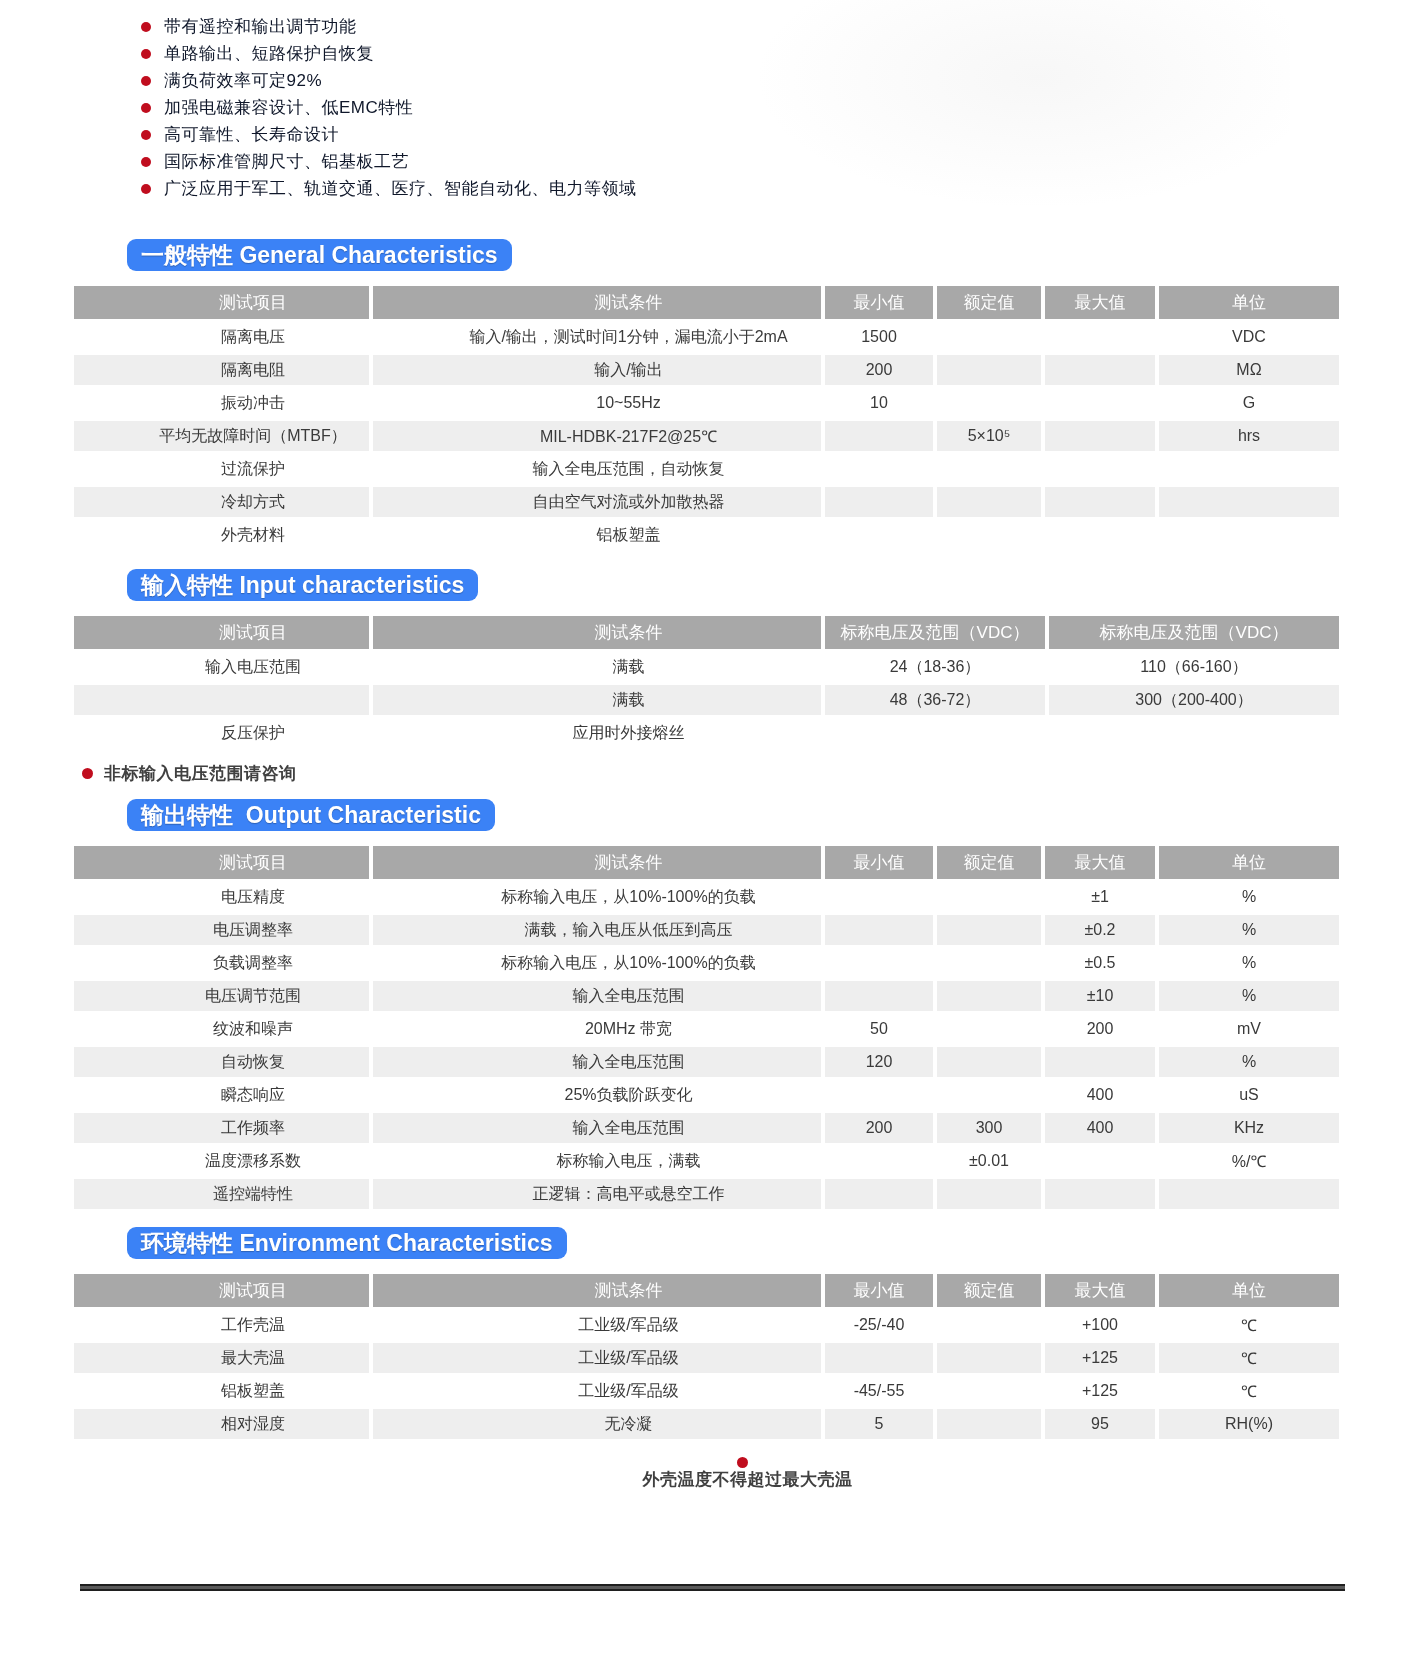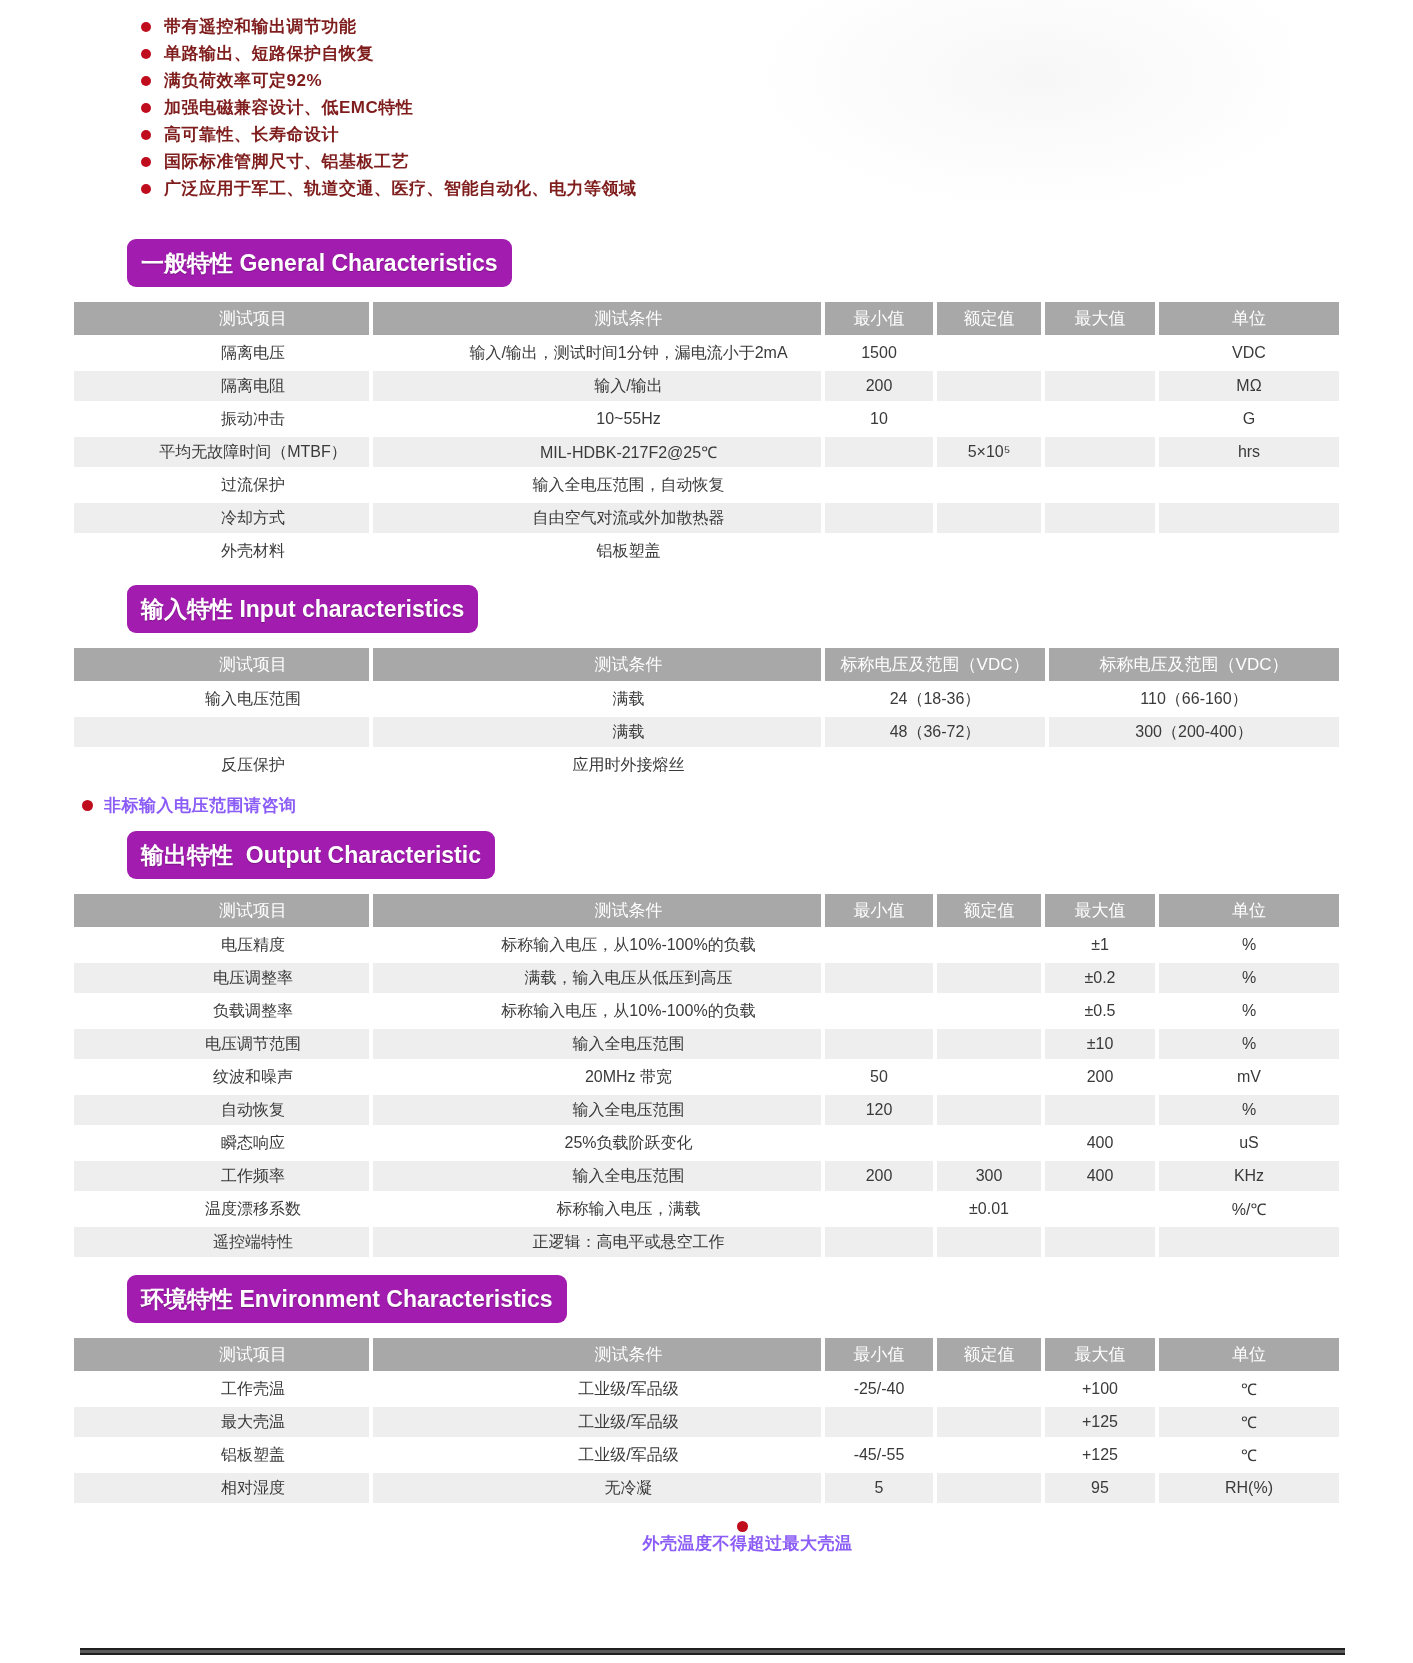--- a/index.html
+++ b/index.html
@@ -17,32 +17,32 @@
     background:radial-gradient(ellipse at 55% 35%, rgba(190,190,190,0.12), rgba(255,255,255,0) 65%);
     pointer-events:none;
   }
   
   ul.features { list-style:none; padding-top:13px; margin-left:141px; }
   ul.features li { display:flex; align-items:center; height:27px; }
   ul.features .dot {
     width:10px; height:10px; border-radius:50%; background:#c00d1e;
     margin-right:13px; flex:0 0 auto;
   }
-  ul.features .txt { font-size:17px; font-weight:bold; color:#7f1d1d; letter-spacing:0.5px; }
+  ul.features .txt { font-size:17px; font-weight:normal; color:#0f172a; letter-spacing:0.5px; }
 
   
   .badge {
     display:inline-block;
     margin-left:127px;
-    background:#a21caf;
+    background:#3b82f6;
     color:#fff;
     font-size:23px;
     font-weight:bold;
     line-height:32px;
-    padding:8px 14px;
+    padding:0 14px;
     border-radius:9px;
     white-space:pre;
     text-shadow:0 1px 1px rgba(0,0,0,0.25);
   }
   .sec-general .badge { margin-top:37px; }
   .sec-input   .badge { margin-top:16px; }
   .sec-output  .badge { margin-top:14px; }
   .sec-env     .badge { margin-top:15px; }
 
   table.spec {
@@ -68,21 +68,21 @@
     white-space:nowrap;
   }
   table.spec th + th, table.spec td + td { border-left:4px solid #fff; }
   table.spec .c-left   { text-align:center; padding-left:63px; }
   table.spec .c-center { text-align:center; }
   table.spec tbody tr:nth-child(even) td { background:#eeeeee; }
 
   
   .note { display:flex; align-items:center; margin-left:82px; }
   .note .dot { width:11px; height:11px; border-radius:50%; background:#c00d1e; margin-right:11px; flex:0 0 auto; }
-  .note .txt { font-size:17px; font-weight:bold; color:#8b5cf6; letter-spacing:0.5px; }
+  .note .txt { font-size:17px; font-weight:bold; color:#404040; letter-spacing:0.5px; }
   .note-input { margin-top:11px; }
   .note-env   { margin-top:15px;flex-direction:column; }
 
   .footer-bar {
     width:1265px; height:7px;
     margin:93px 0 0 80px;
     background:linear-gradient(#1f1f1f 0 30%, #5a5a5a 30% 70%, #1f1f1f 70% 100%);
   }
 </style>
 </head>

